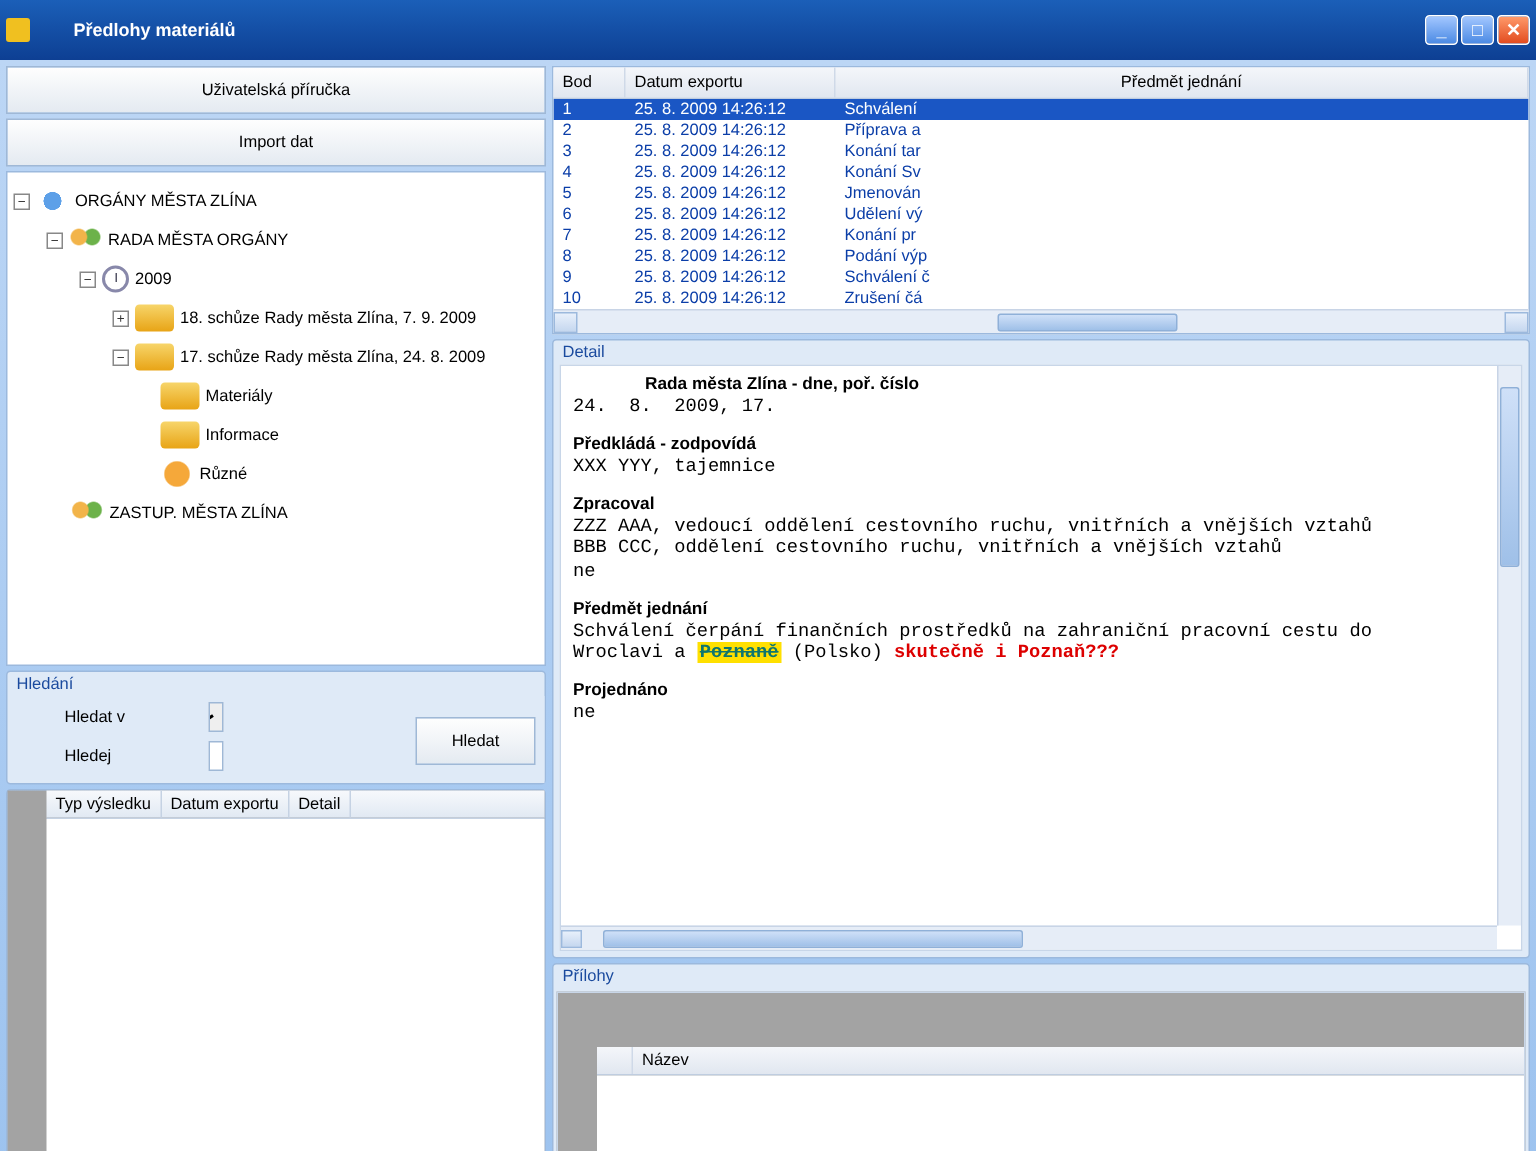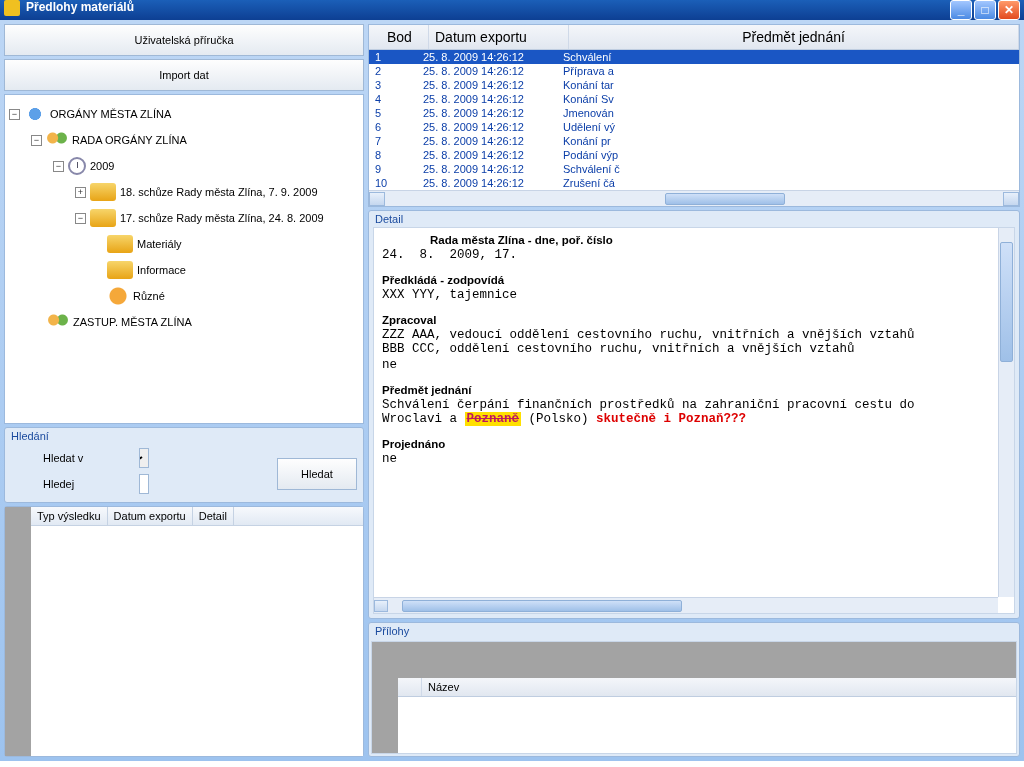--- a/index.html
+++ b/index.html
@@ -1,19 +1,19 @@
 <!DOCTYPE html>
 <html><head>
 <meta charset="utf-8">
 <style>
 * { box-sizing: border-box; margin: 0; padding: 0; }
 body { font-family: Tahoma, Arial, sans-serif; font-size: 11px; background: #fff; overflow: hidden; }
 
 
-.titlebar { height: 20px; background: linear-gradient(#1b5fb8,#0d3f93); display: flex; padding: 0 4px; color: #fff; }
+.titlebar { height: 40px; background: linear-gradient(#1b5fb8,#0d3f93); display: flex; align-items: center; padding: 0 4px; color: #fff; gap: 23px; }
 .titlebar .icon { width: 16px; height: 16px; margin-right: 6px; background: #f0c020; border-radius: 2px; }
 .titlebar .title { flex: 1; font-weight: bold; font-size: 12px; }
 .titlebar .btns { display: flex; gap: 2px; }
 .titlebar .btn { width: 22px; height: 20px; border: 1px solid #fff; border-radius: 3px; font-size: 12px; font-weight: bold; display: flex; align-items: center; justify-content: center; cursor: pointer; }
 .titlebar .btn.min { background: linear-gradient(#a3c7ff,#4b8ae4); }
 .titlebar .btn.max { background: linear-gradient(#a3c7ff,#4b8ae4); }
 .titlebar .btn.close { background: linear-gradient(#ff9a6a,#e24b1f); color: #fff; }
 
 
 .app { display: flex; height: 741px; background: linear-gradient(#bcd6f5,#9dc3ef); padding: 4px; gap: 4px; }
@@ -48,21 +48,21 @@
 .search select, .search input[type=text] { width: 100%; height: 20px; border: 1px solid #9fb8d6; font-size: 11px; padding: 0 4px; }
 .search .find-btn { width: 80px; }
 
 
 .results-hdr { display: flex; background: linear-gradient(#f7f9fc,#e1e9f3); border-bottom: 1px solid #c5d2e3; }
 .results-hdr span { padding: 3px 6px; border-right: 1px solid #c5d2e3; font-size: 11px; }
 .results-body { height: 230px; background: #fff; }
 
 
 .grid { background: #fff; border: 1px solid #9cb9dd; }
-.grid .hdr { display: flex; background: linear-gradient(#f4f6fa,#e1e7f0); border-bottom: 1px solid #bfcde0; font-size: 14px; padding-left: 12px; }
+.grid .hdr { display: flex; background: linear-gradient(#f4f6fa,#e1e7f0); border-bottom: 1px solid #bfcde0; font-size: 11px; }
 .grid .hdr span { padding: 4px 6px; border-right: 1px solid #cfd9e8; }
 .grid .rows { height: 140px; overflow: hidden; font-size: 11px; color: #0b3ea8; }
 .grid .r { display: flex; height: 14px; line-height: 14px; white-space: nowrap; }
 .grid .r span { padding: 0 6px; overflow: hidden; }
 .grid .r.sel { background: #1a56c4; color: #fff; }
 .grid .scroll-h { height: 16px; background: #e6edf7; border-top: 1px solid #c8d4e6; display: flex; align-items: center; }
 .grid .scroll-h .thumb { height: 12px; width: 120px; margin-left: 280px; background: linear-gradient(#cfe0f8,#9fc0e8); border: 1px solid #8fb0d8; border-radius: 2px; }
 .grid .scroll-h .arrow { width: 16px; height: 14px; background: linear-gradient(#e8f0fb,#c5d7ef); border: 1px solid #9cb9dd; }
 
 
@@ -71,21 +71,21 @@
 .detail .bar .sp { flex: 1; }
 .detail .btn { background: linear-gradient(#fefefe,#e4eaf1); border: 1px solid #9fb8d6; padding: 3px 14px; cursor: pointer; font-size: 11px; }
 .detail .content { background: #fff; margin: 0 4px 4px 4px; border: 1px solid #c8d6e8; flex: 1; padding: 6px 8px; position: relative; overflow: hidden; font-size: 12px; }
 .detail .content .vscroll { position: absolute; right: 0; top: 0; bottom: 16px; width: 16px; background: #e6edf7; border-left: 1px solid #c8d4e6; }
 .detail .content .vscroll .vthumb { position: absolute; left: 1px; right: 1px; top: 14px; height: 120px; background: linear-gradient(#cfe0f8,#9fc0e8); border: 1px solid #8fb0d8; border-radius: 2px; }
 .detail .content .hscroll { position: absolute; left: 0; right: 16px; bottom: 0; height: 16px; background: #e6edf7; border-top: 1px solid #c8d4e6; display:flex; align-items:center;}
 .detail .content .hscroll .hthumb { height: 12px; width: 280px; margin-left: 14px; background: linear-gradient(#cfe0f8,#9fc0e8); border: 1px solid #8fb0d8; border-radius: 2px; }
 .detail h4 { font-weight: bold; font-size: 11.5px; margin-top: 12px; font-family: Tahoma, Arial, sans-serif; }
 .detail h4:first-child { margin-top: 0; margin-left: 48px; }
 .detail pre { font-family: "Courier New", monospace; font-size: 12.5px; white-space: pre-wrap; margin-top: 2px; }
-.hl { background: #ffe000; color: #be185d; text-decoration: line-through; font-weight: bold; padding: 0 2px;}
+.hl { background: #ffe000; color: #0f766e; text-decoration: line-through; font-weight: bold; padding: 0 2px;}
 .red { color: #d00; font-weight: bold; }
 
 
 .attach .hdr { display:flex; background: linear-gradient(#f4f6fa,#e1e7f0); border-bottom:1px solid #bfcde0;margin-top:36px; }
 .attach .hdr span { padding: 3px 6px; font-size: 11px; }
 .attach .body { height: 56px; background: #fff; }
 </style>
 </head>
 <body>
 
@@ -107,21 +107,21 @@
 
     <div class="tree">
       <div class="row" style="padding-left:0">
         <span class="toggle">−</span>
         <span class="ic crest"></span>
         <span class="lbl">ORGÁNY MĚSTA ZLÍNA</span>
       </div>
       <div class="row" style="padding-left:22px">
         <span class="toggle">−</span>
         <span class="ic people"></span>
-        <span class="lbl">RADA ORGÁNY ZLÍNA</span>
+        <span class="lbl">RADA MĚSTA ORGÁNY</span>
       </div>
       <div class="row" style="padding-left:44px">
         <span class="toggle">−</span>
         <span class="ic clock"></span>
         <span class="lbl">2009</span>
       </div>
       <div class="row" style="padding-left:66px">
         <span class="toggle">+</span>
         <span class="ic folder"></span>
         <span class="lbl">18. schůze Rady města Zlína, 7. 9. 2009</span>

